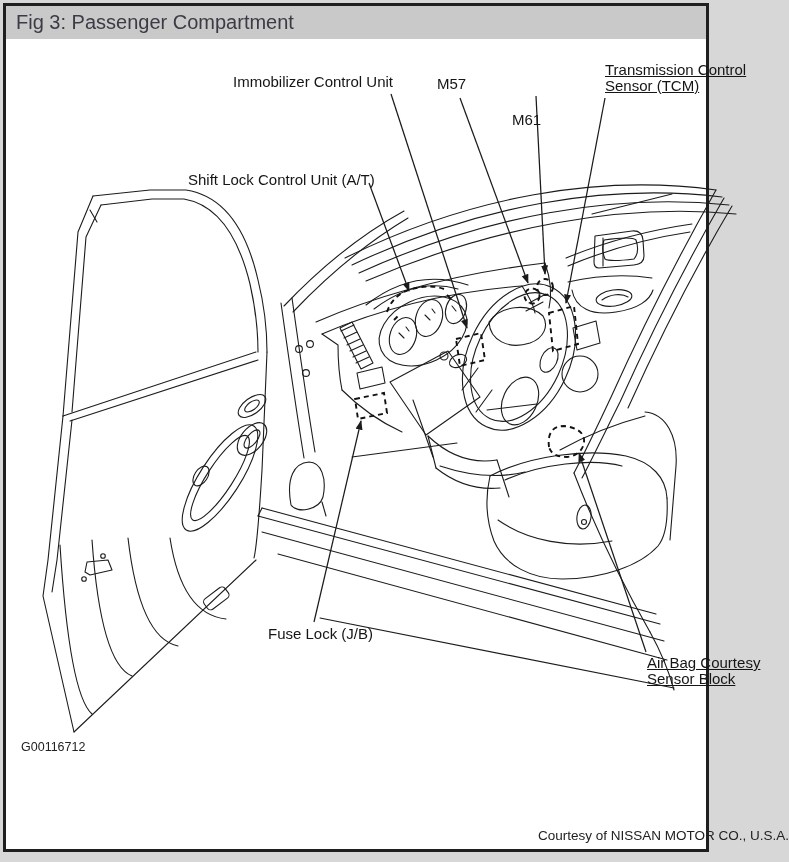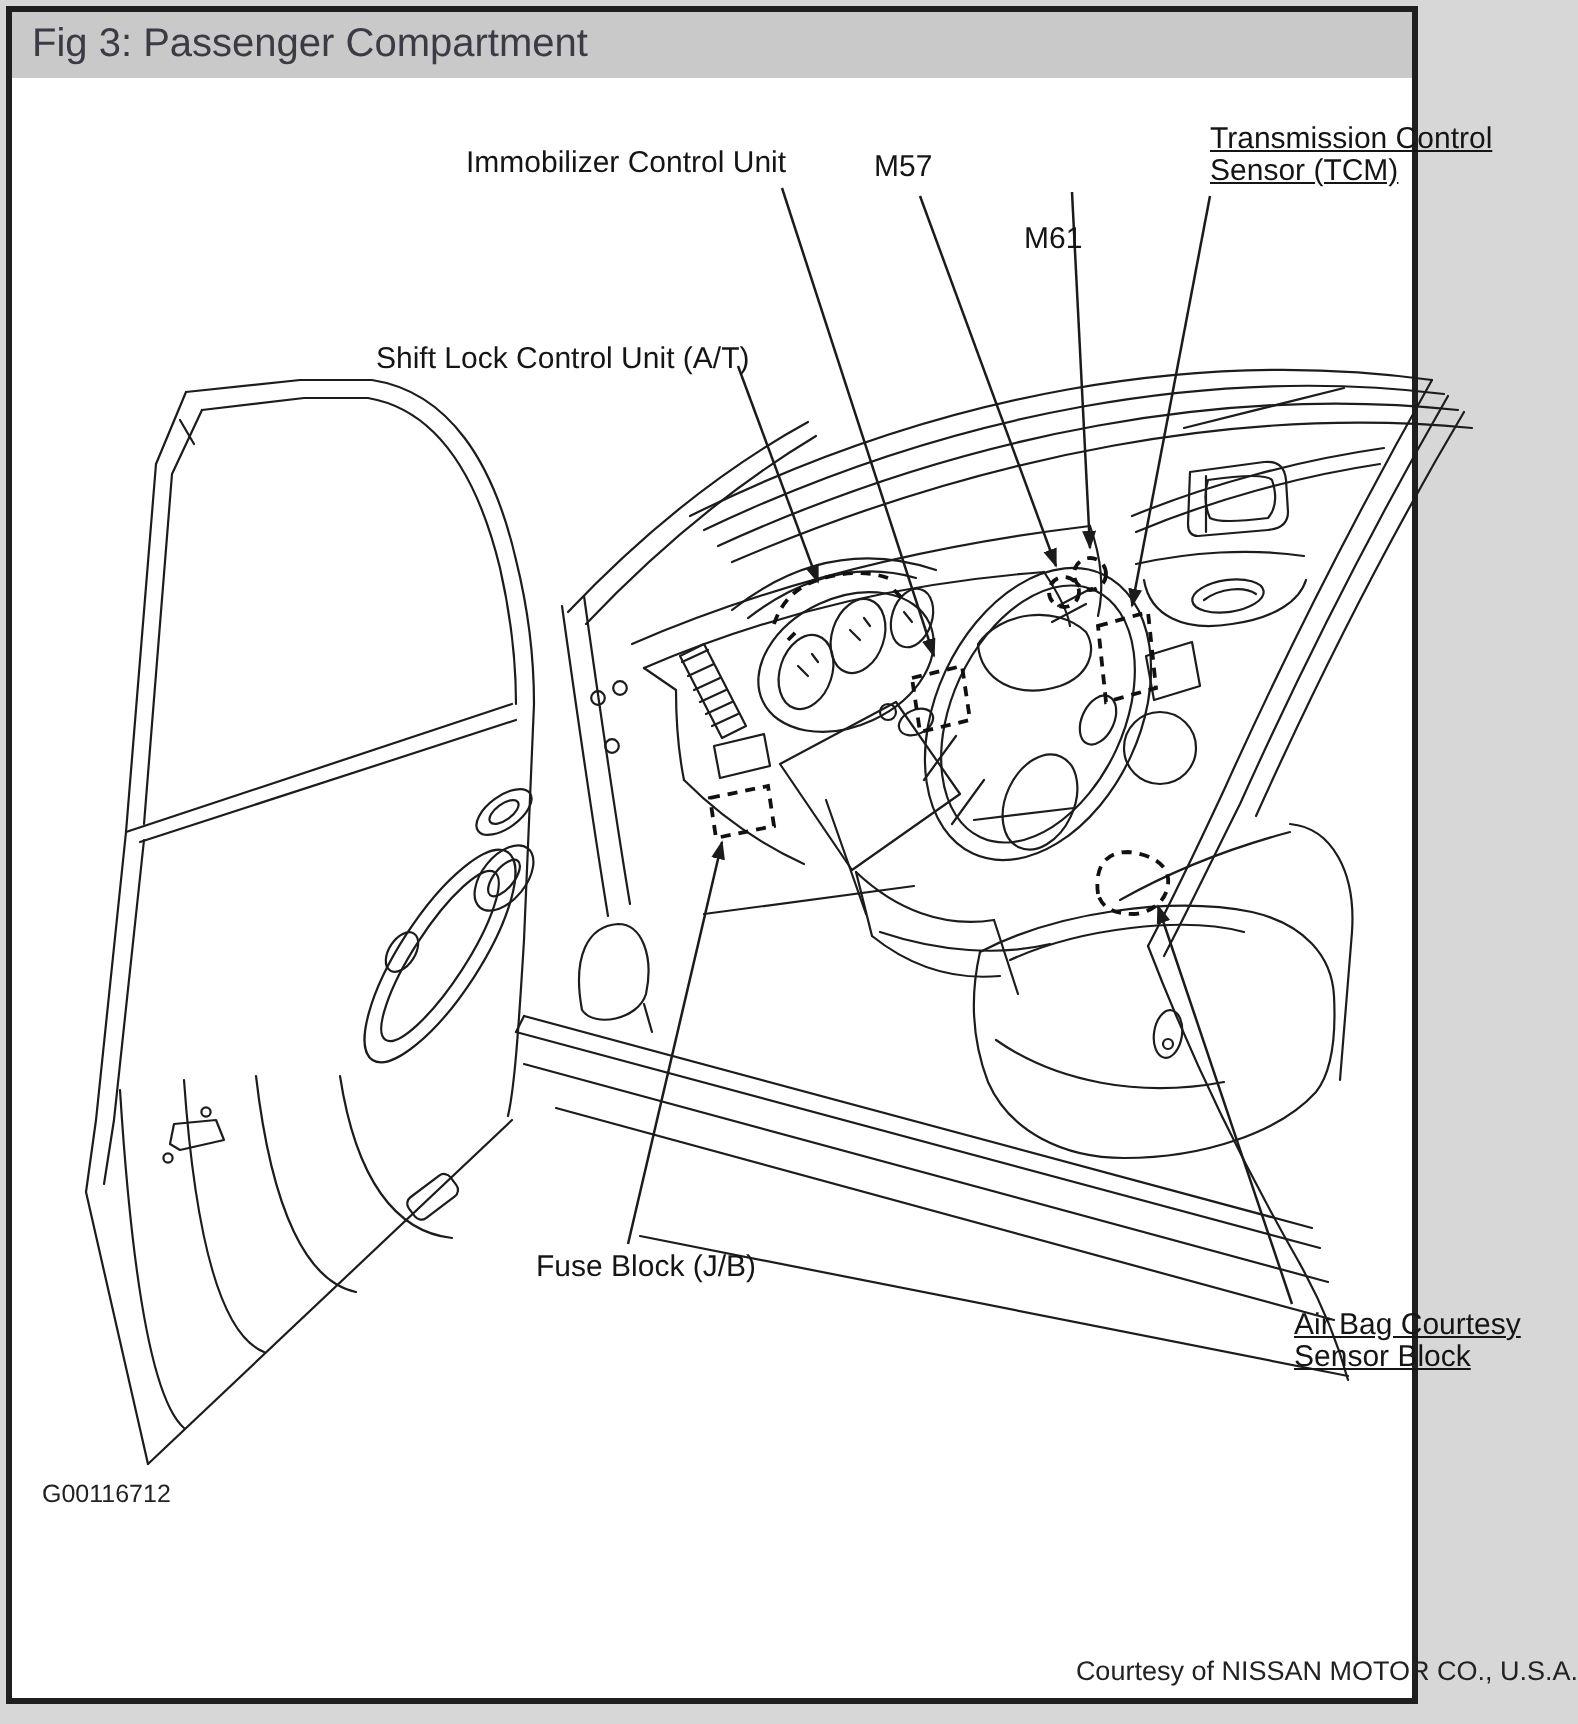--- a/index.html
+++ b/index.html
@@ -215,19 +215,19 @@
 </svg>
 
 <div class="lbl" style="left:233px; top:74px;">Immobilizer Control Unit</div>
 <div class="lbl" style="left:437px; top:76px;">M57</div>
 <div class="lbl" style="left:512px; top:76px;margin-top:36px;">M61</div>
 <div class="lbl" style="left:605px; top:62px;">
   <span class="ln">Transmission Control</span>
   <span class="ln">Sensor (TCM)</span>
 </div>
 <div class="lbl" style="left:188px; top:160px;margin-top:12px;">Shift Lock Control Unit (A/T)</div>
-<div class="lbl" style="left:268px; top:626px;">Fuse Block (J/B)</div>
+<div class="lbl" style="left:268px; top:626px;">Fuse Lock (J/B)</div>
 <div class="lbl" style="left:647px; top:655px;">
   <span class="ln">Air Bag Courtesy</span>
   <span class="ln">Sensor Block</span>
 </div>
 <div class="figcode" style="left:21px; top:740px;">G00116712</div>
 <div class="courtesy">Courtesy of NISSAN MOTOR CO., U.S.A.</div>
 
 </body></html>

